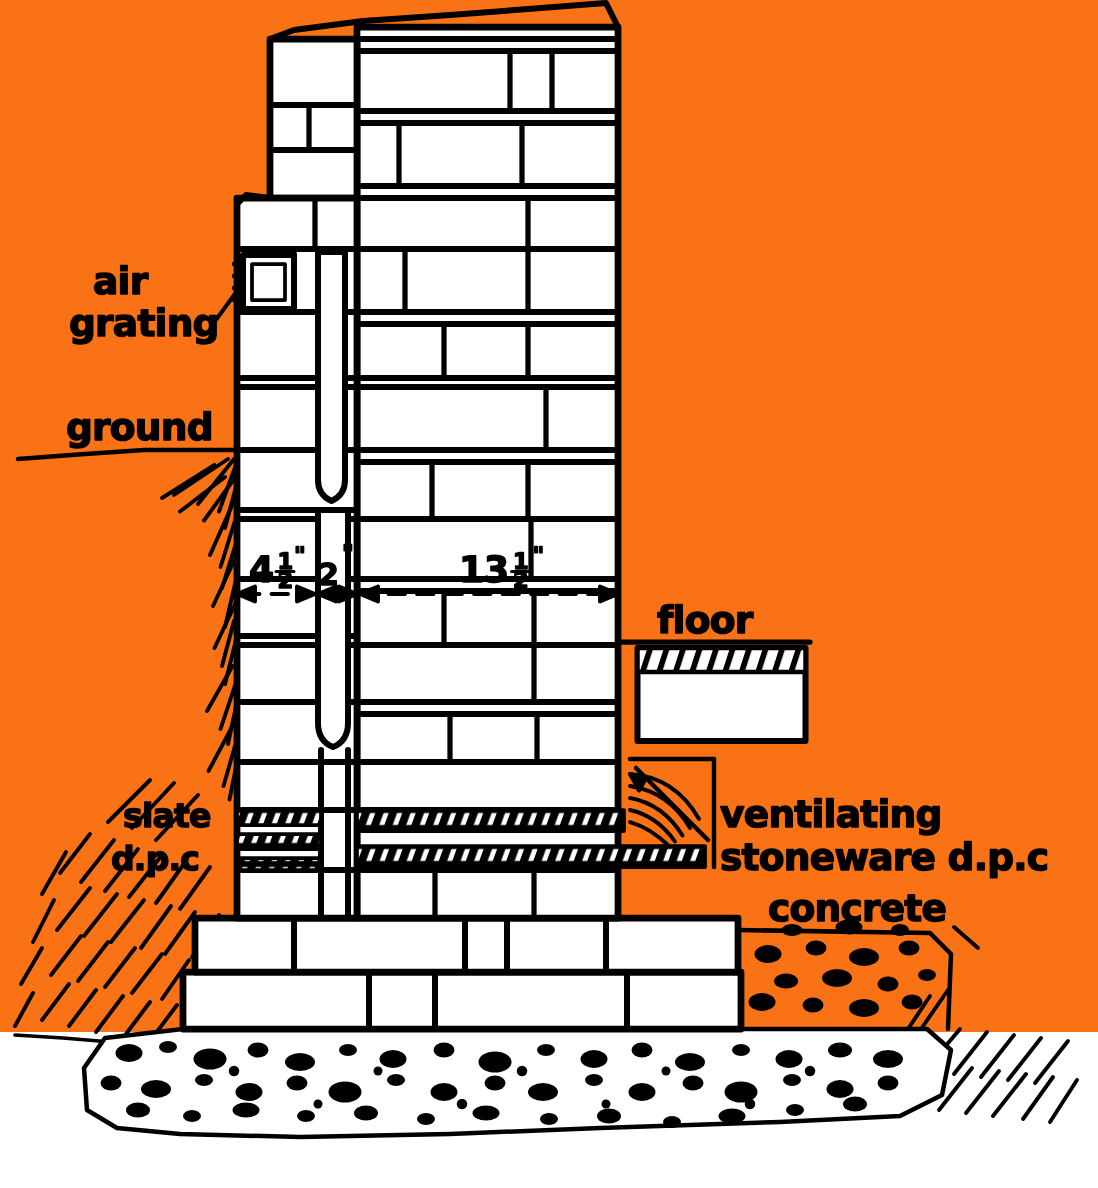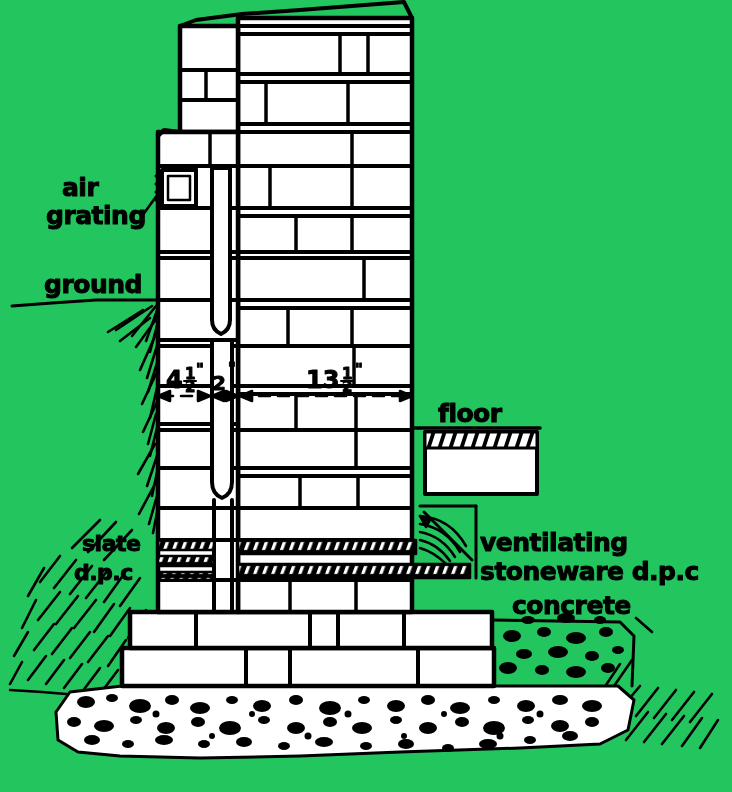--- a/index.html
+++ b/index.html
@@ -1,21 +1,21 @@
 <!DOCTYPE html>
 <html><head>
 <meta charset="utf-8">
 <title>Cavity Wall Section</title>
 <style>
   html,body{margin:0;padding:0;background:#ffffff;}
   body{
     font-family:"DejaVu Sans", sans-serif;
     width:732px;height:792px;overflow:hidden;position:relative;
   }
-  #stage{position:relative;width:732px;height:792px;background:#22c55e;}
+  #stage{position:relative;width:732px;height:688px;background:#f97316;}
   svg#dwg{position:absolute;left:0;top:0;width:732px;height:792px;display:block;}
   .lbl{
     font-family:"DejaVu Sans", sans-serif;
     font-size:25px;font-weight:700;fill:#000;
     letter-spacing:-0.5px;
   }
   .lbl-sm{font-size:22px;}
   .dim{
     font-family:"DejaVu Sans", sans-serif;
     font-size:24px;font-weight:700;fill:#000;

